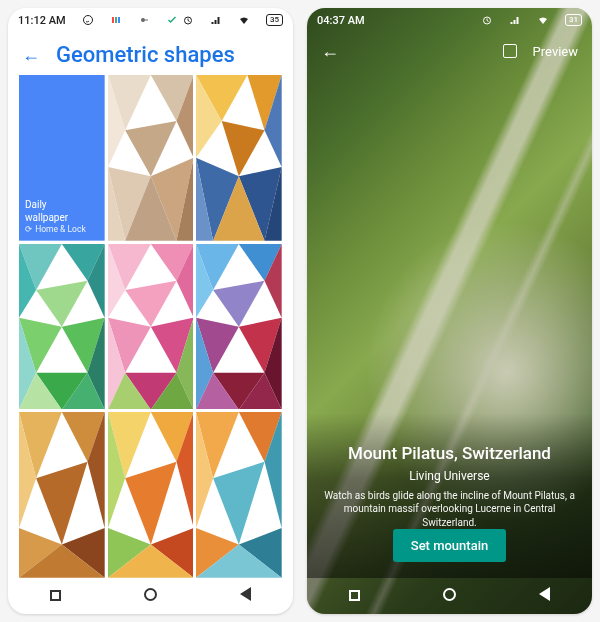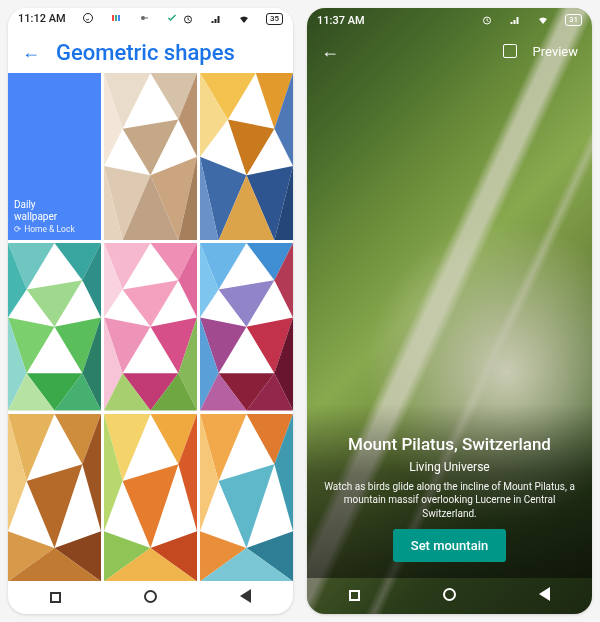--- a/index.html
+++ b/index.html
@@ -25,42 +25,42 @@
   
   .status {
     height: 24px;
     display: flex;
     align-items: center;
     justify-content: space-between;
     padding: 0 10px;
     font-size: 11px;
     font-weight: 500;
   }
-  .status-left, .status-right { display: flex; gap: 16px; }
+  .status-left, .status-right { display: flex; gap: 16px; align-items: center; }
   .sicon { width: 12px; height: 12px; display: inline-flex; align-items: center; justify-content: center; }
   .batt {
     border: 1px solid currentColor; border-radius: 3px;
     padding: 0 3px; font-size: 8px; line-height: 10px;
   }
   
   .left .status { color: #222; }
   .titlebar {
     display: flex; align-items: center; gap: 16px;
     padding: 10px 14px 8px;
     color: #1a73e8;
   }
   .titlebar .title { font-size: 22px; font-weight: 500; }
   .back-arrow { font-size: 18px; }
   .grid {
     flex: 1;
     display: grid;
     grid-template-columns: repeat(3, 1fr);
     grid-auto-rows: 1fr;
     gap: 3px;
-    padding: 0 0;
+    padding: 0 11px;
   }
   .tile { position: relative; overflow: hidden; }
   .tile svg { width: 100%; height: 100%; display: block; }
   .daily {
     position: absolute; left: 6px; bottom: 6px; color: #fff;
     font-size: 10px; line-height: 1.25;
   }
   .daily .sub { font-size: 8.5px; opacity: .9; display: flex; gap: 3px; align-items: center; }
   .navbar {
     height: 36px;
@@ -103,21 +103,21 @@
   .preview .box { width: 14px; height: 14px; border: 1.5px solid #fff; border-radius: 2px; }
   .info-panel {
     position: absolute; left: 0; right: 0; bottom: 36px;
     background: linear-gradient(to top, rgba(0,0,0,.65), rgba(0,0,0,.45) 60%, rgba(0,0,0,0));
     padding: 30px 16px 16px;
     text-align: center;
     z-index: 2;
   }
   .info-panel h2 { font-size: 17px; font-weight: 500; margin-bottom: 6px; }
   .info-panel .subtitle { font-size: 12px; margin-bottom: 6px; }
-  .info-panel .desc { font-size: 10px; line-height: 1.35; opacity: .95; margin-bottom: 9px; }
+  .info-panel .desc { font-size: 10px; line-height: 1.35; opacity: .95; margin-bottom: 0; }
   .setbtn {
     display: inline-block;
     background: #009688;
     color: #fff;
     font-size: 13px; font-weight: 500;
     padding: 9px 18px;
     border-radius: 3px;
   }
   .right .navbar {
     position: absolute; left: 0; right: 0; bottom: 0;
@@ -320,21 +320,21 @@
     <span><span class="nav-circ"></span></span>
     <span><span class="nav-tri"></span></span>
   </div>
 </div>
 
 <div class="phone right">
   <div class="bg"></div>
 
   <div class="status">
     <div class="status-left">
-      <span>11:37 AM</span>
+      <span>04:37 AM</span>
     </div>
     <div class="status-right">
       <span class="sicon">
         <svg viewBox="0 0 24 24" fill="none" stroke="#fff" stroke-width="2">
             <circle cx="12" cy="13" r="7"></circle>
             <path d="M12 9v4l3 2"></path>
           </svg>
       </span>
       <span class="sicon">
         <svg viewBox="0 0 24 24" fill="#fff">

